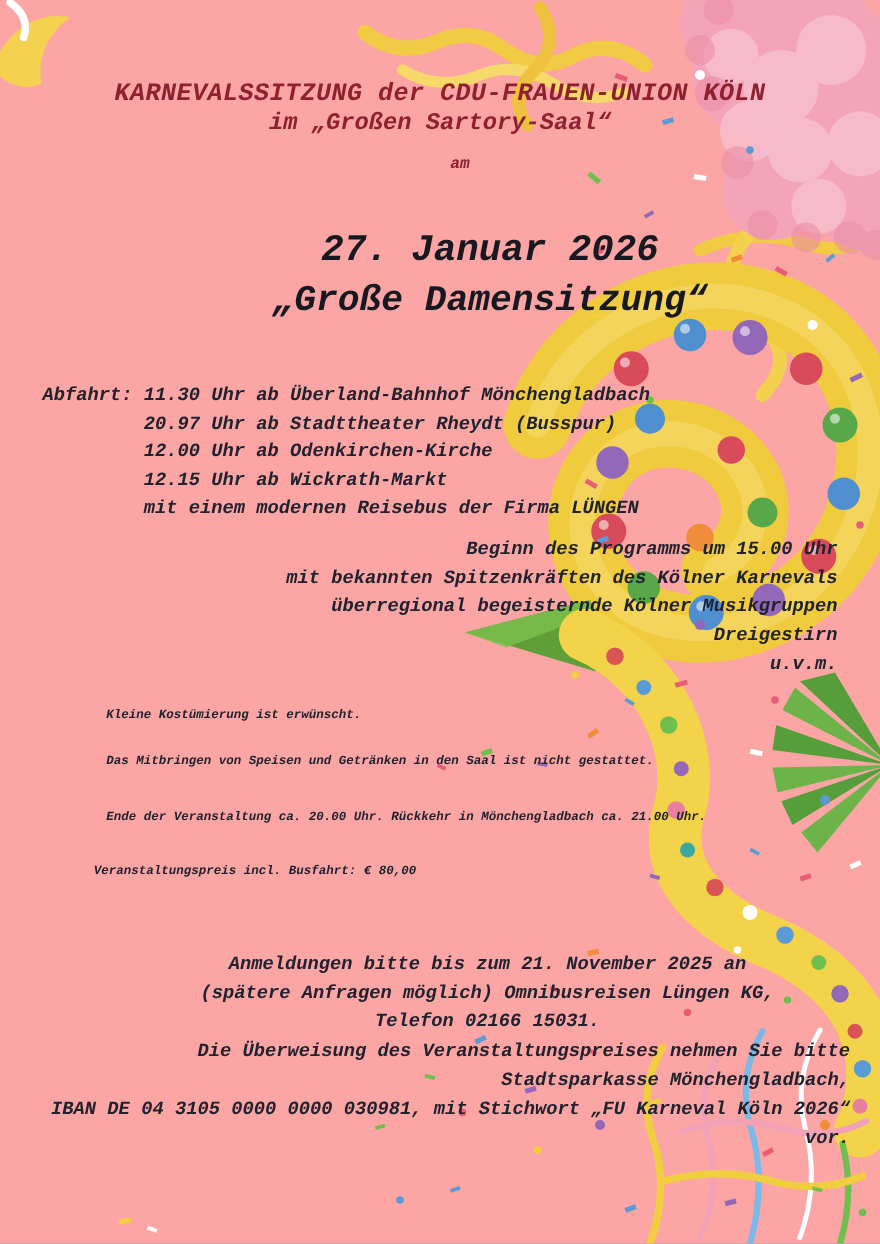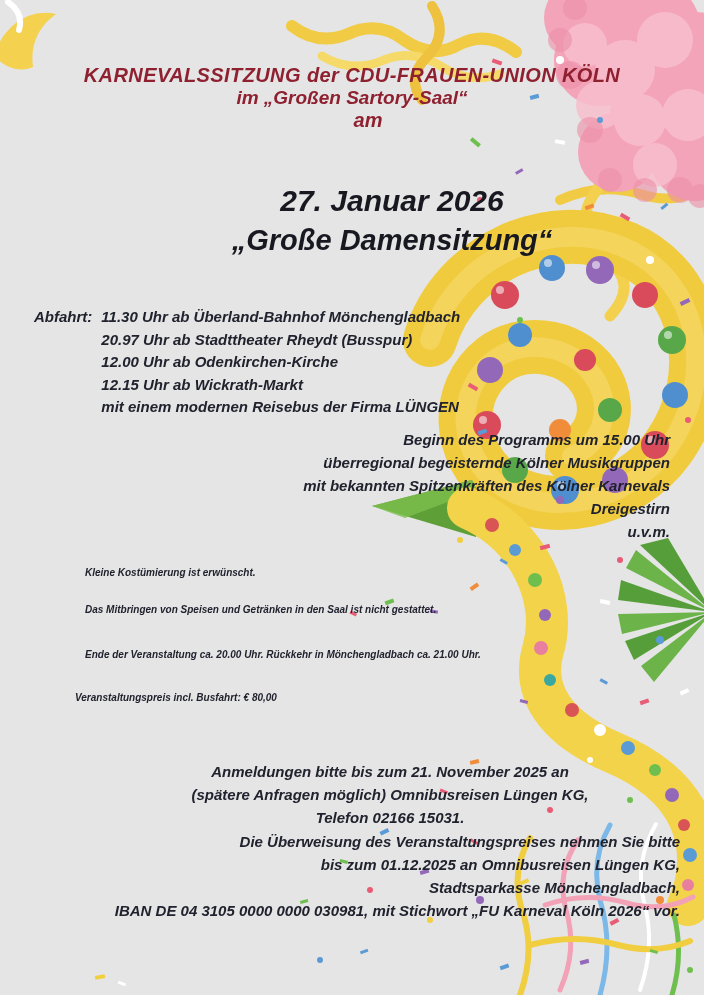--- a/index.html
+++ b/index.html
@@ -1,31 +1,31 @@
 <!DOCTYPE html>
 <html><head>
 <meta charset="utf-8">
 <style>
   html,body{margin:0;padding:0;background:#8fa6b5;}
   .page{
     position:relative;
     width:704px;height:995px;
-    background:#e5e5e5;
+    background:#fca5a5;
     overflow:hidden;
-    font-family:Liberation Sans, sans-serif;
+    font-family:Liberation Mono, monospace;
     font-style:italic;
     font-weight:bold;
     color:#20222e;
   }
   .deco{position:absolute;left:0;top:0;width:704px;height:995px;}
   .txt{position:absolute;z-index:2;}
   .title-block{top:64px;left:0;width:704px;text-align:center;color:#8e2030;}
   .title-line1{font-size:20px;letter-spacing:.4px;}
   .title-line2{font-size:19px;margin-top:0;}
-  .title-line3{font-size:20px;padding-left:32px;}
+  .title-line3{font-size:13px;margin-top:14px;padding-left:32px;}
   .event-block{top:184px;left:0;width:704px;text-align:center;color:#181820;margin-left:40px;}
   .event-date{font-size:30px;}
   .event-name{font-size:29px;margin-top:6px;}
   .departure{top:306px;left:34px;display:flex;align-items:flex-start;font-size:15px;}
   .dep-label{margin-right:9px;line-height:22.5px;}
   .dep-lines div{line-height:22.5px;}
   .program{top:428px;left:30px;width:640px;text-align:right;font-size:15px;}
   .program div{line-height:23px;}
   .note{font-size:10px;}
   .note-1{top:567px;left:85px;}
@@ -242,37 +242,36 @@
       <div>11.30 Uhr ab Überland-Bahnhof Mönchengladbach</div>
       <div>20.97 Uhr ab Stadttheater Rheydt (Busspur)</div>
       <div>12.00 Uhr ab Odenkirchen-Kirche</div>
       <div>12.15 Uhr ab Wickrath-Markt</div>
       <div>mit einem modernen Reisebus der Firma LÜNGEN</div>
     </div>
   </div>
 
   <div class="txt program">
     <div>Beginn des Programms um 15.00 Uhr</div>
+    <div>mit bekannten Spitzenkräften des Kölner Karnevals</div>
     <div>überregional begeisternde Kölner Musikgruppen</div>
-    <div>mit bekannten Spitzenkräften des Kölner Karnevals</div>
     <div>Dreigestirn</div>
     <div>u.v.m.</div>
   </div>
 
   <div class="txt note note-1">Kleine Kostümierung ist erwünscht.</div>
   <div class="txt note note-2">Das Mitbringen von Speisen und Getränken in den Saal ist nicht gestattet.</div>
   <div class="txt note note-3">Ende der Veranstaltung ca. 20.00 Uhr. Rückkehr in Mönchengladbach ca. 21.00 Uhr.</div>
   <div class="txt note note-4">Veranstaltungspreis incl. Busfahrt: € 80,00</div>
 
   <div class="txt registration">
     <div>Anmeldungen bitte bis zum 21. November 2025 an</div>
     <div>(spätere Anfragen möglich) Omnibusreisen Lüngen KG,</div>
     <div>Telefon 02166 15031.</div>
   </div>
 
   <div class="txt payment">
     <div>Die Überweisung des Veranstaltungspreises nehmen Sie bitte</div>
-    <div>bis zum 01.12.2025 an Omnibusreisen Lüngen KG,</div>
     <div>Stadtsparkasse Mönchengladbach,</div>
     <div>IBAN DE 04 3105 0000 0000 030981, mit Stichwort „FU Karneval Köln 2026“ vor.</div>
   </div>
 
 </div>
 
 </body></html>

